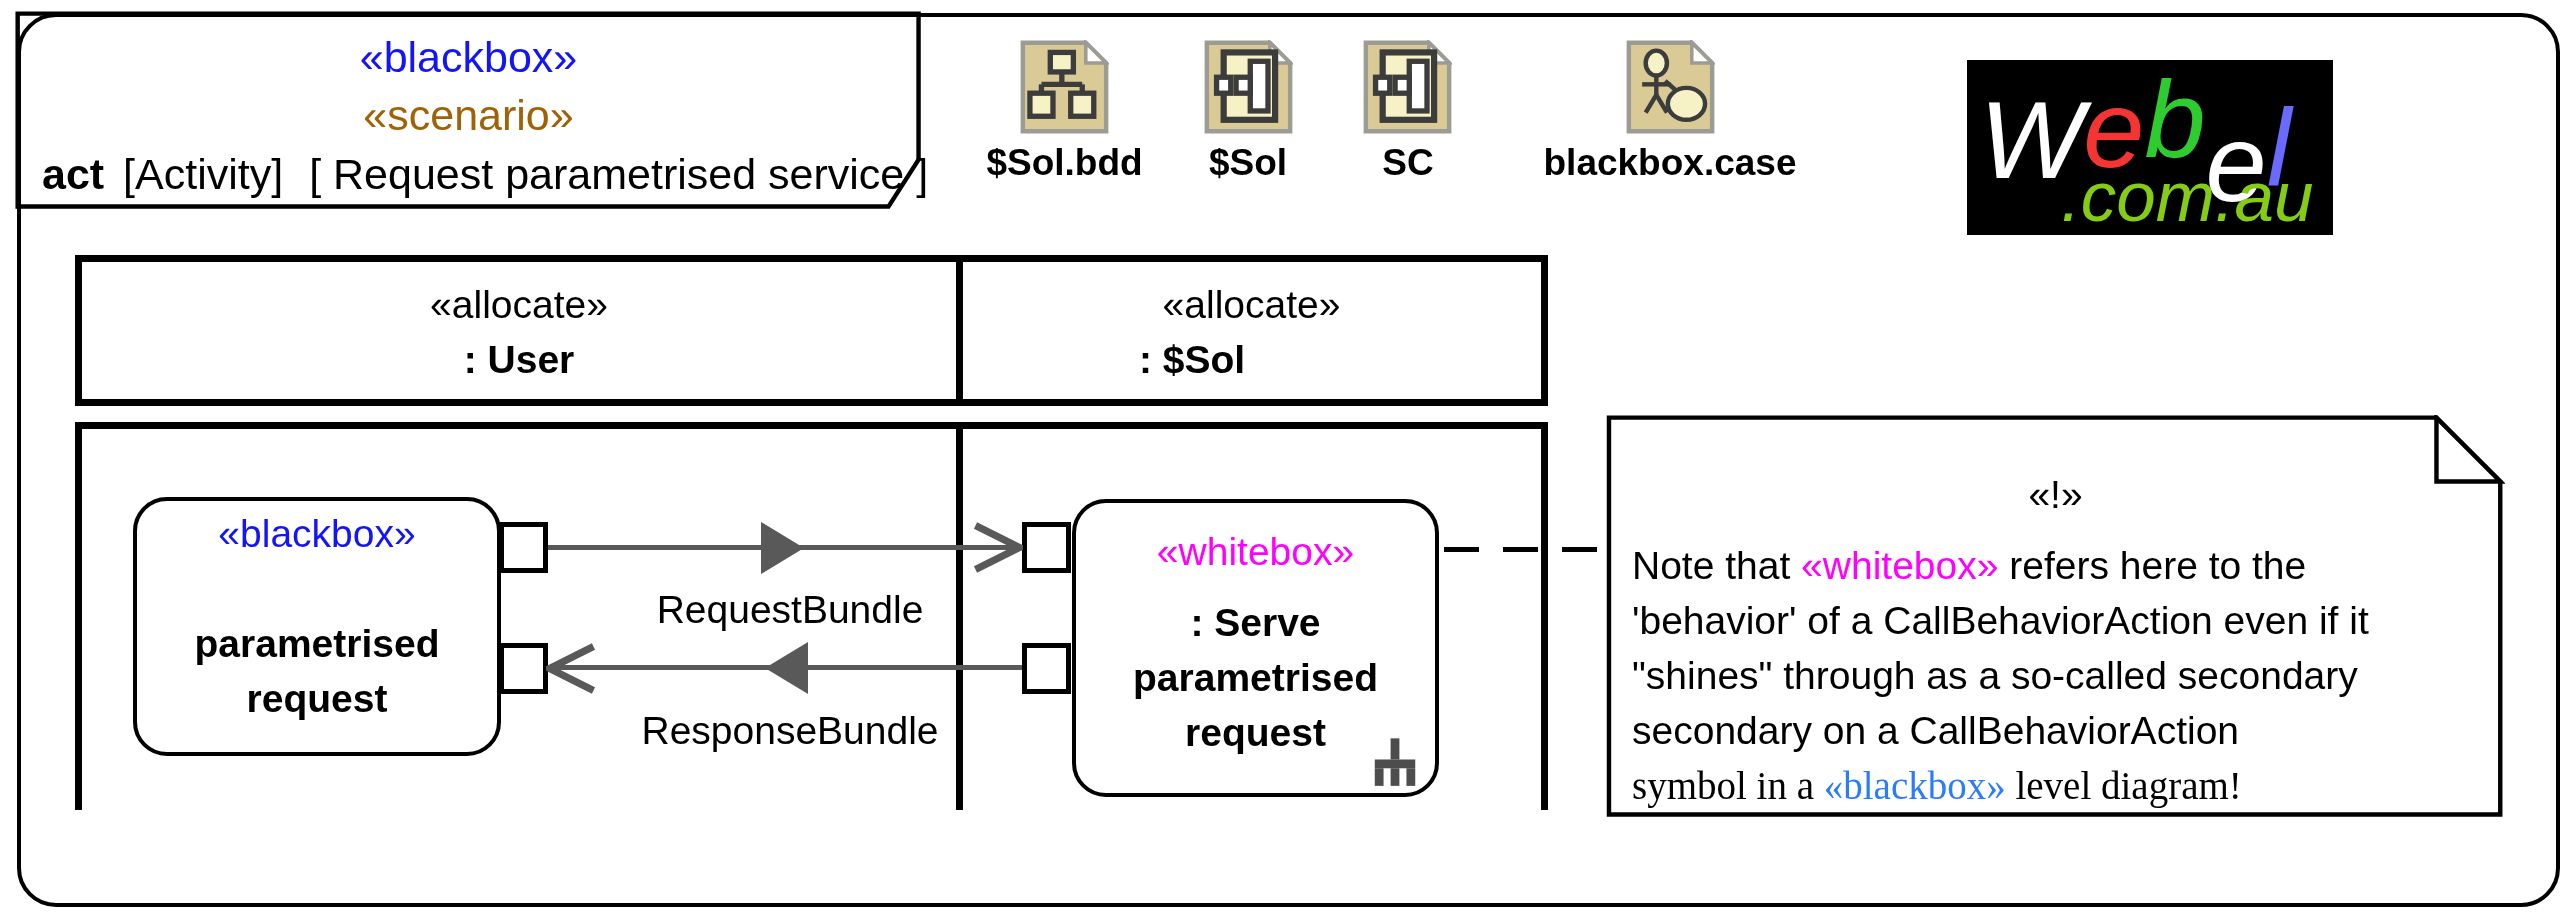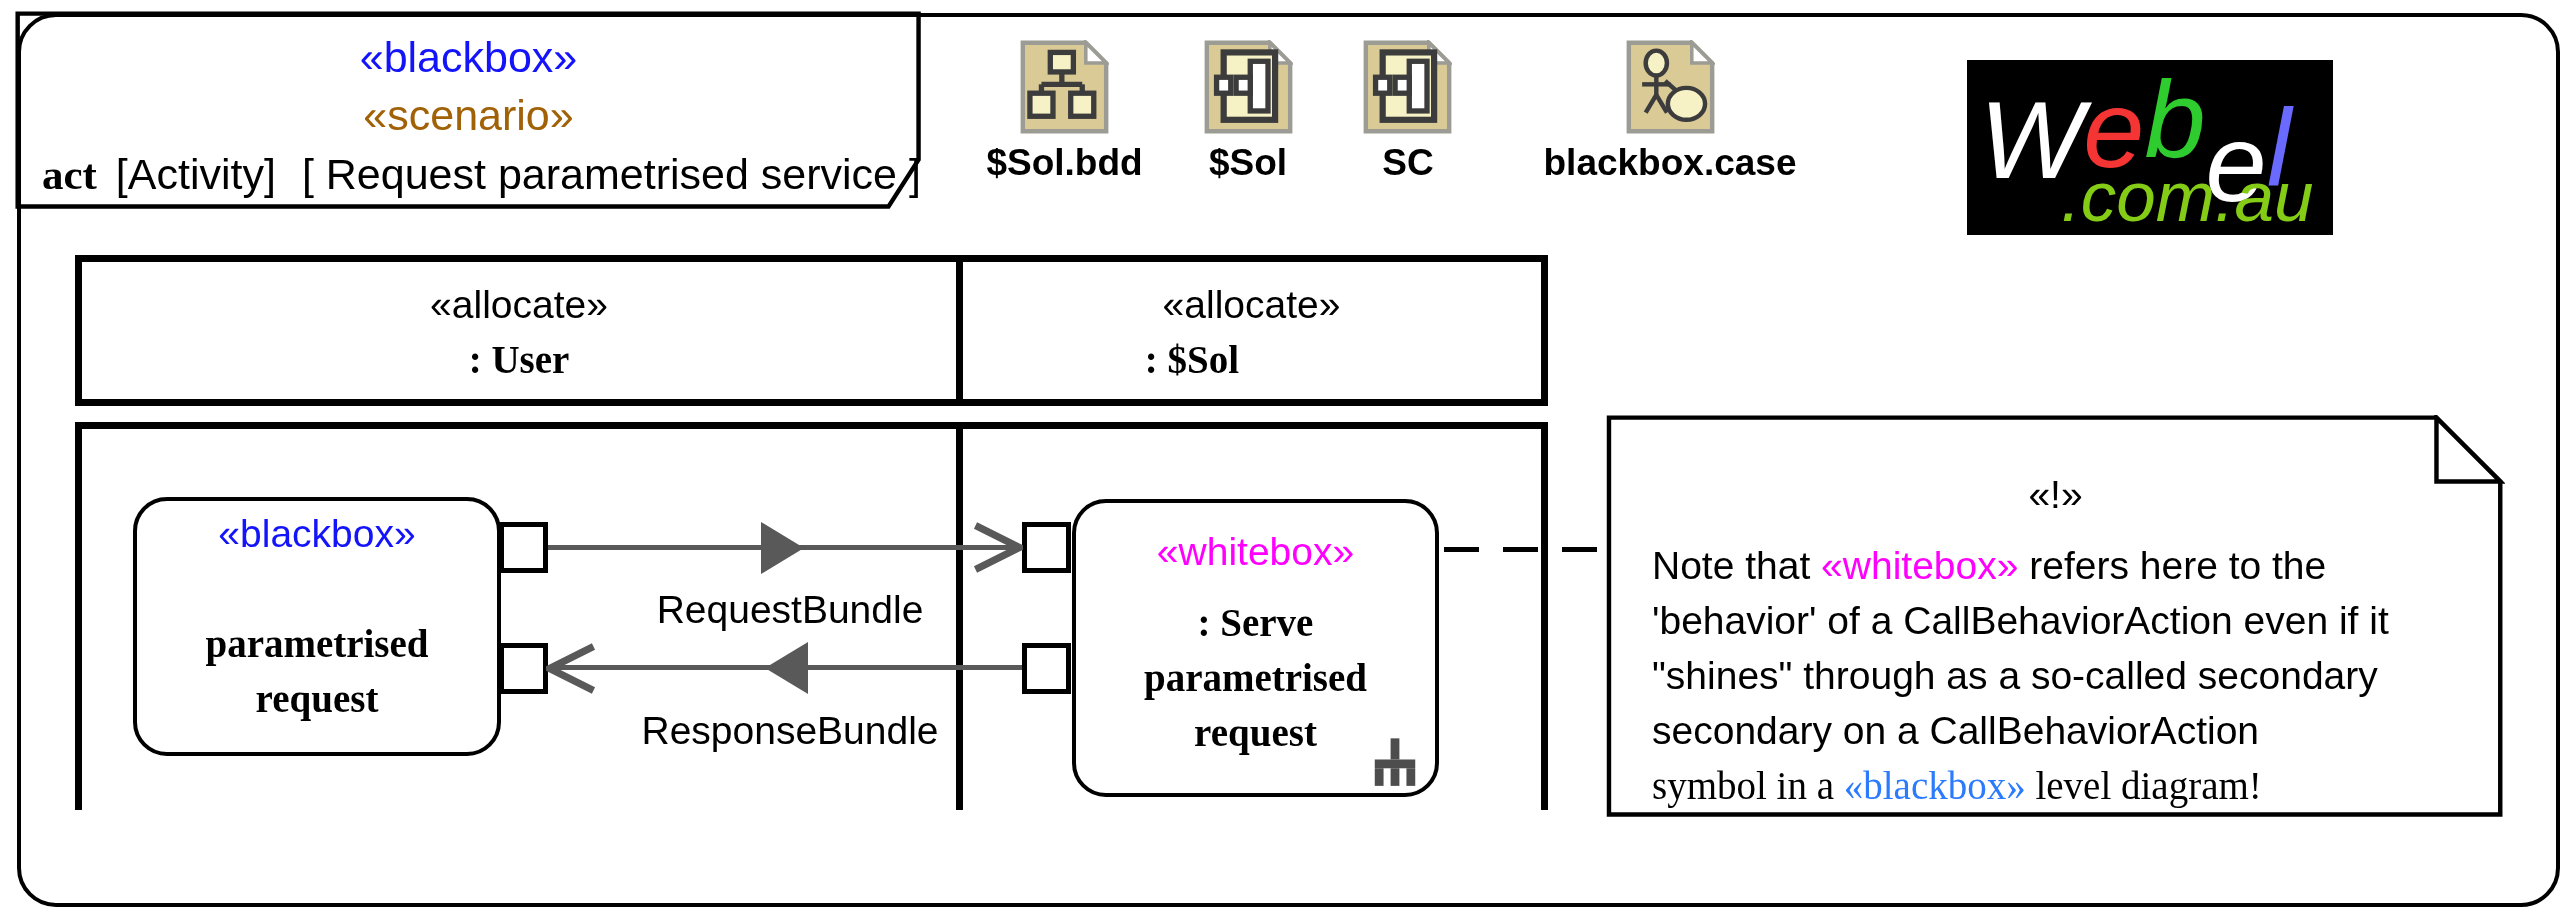--- a/index.html
+++ b/index.html
@@ -2,33 +2,33 @@
 <html style="font-size:14px"><head>
 <meta charset="utf-8">
 <style>
   html,body{margin:0;padding:0;background:#ffffff;}
   #canvas{position:relative;width:2576px;height:920px;background:#fff;overflow:hidden;
           font-family:"Liberation Sans", sans-serif;color:#000;}
   .abs{position:absolute;}
   .hline{position:absolute;background:#000;}
   .vline{position:absolute;background:#000;}
   .ctr{text-align:center;}
-  .b{font-weight:bold;font-family:Liberation Serif, serif;}
+  .b{font-weight:bold;}
   .t44{font-size:39px;line-height:1.2;}
   .t48{font-size:43px;line-height:1.2;}
   .node{position:absolute;background:#fff;border:4.4px solid #000;border-radius:34px;box-sizing:border-box;}
   .pin{position:absolute;width:39px;height:41px;background:#fff;border:5.3px solid #000;}
   .flowline{position:absolute;height:5.3px;background:#595959;}
   .tri-right{position:absolute;width:0;height:0;border-top:26px solid transparent;
              border-bottom:26px solid transparent;border-left:43px solid #595959;}
   .tri-left{position:absolute;width:0;height:0;border-top:26px solid transparent;
             border-bottom:26px solid transparent;border-right:43px solid #595959;}
   .dashline{position:absolute;height:5.3px;
             background:repeating-linear-gradient(90deg,#000 0 35px,transparent 35px 59px);}
-  .notetext{position:absolute;font-size:39px;line-height:55px;white-space:nowrap;margin-left:20px;}
+  .notetext{position:absolute;font-size:39px;line-height:55px;white-space:nowrap;}
   .logo{position:absolute;left:1967px;top:60px;width:366px;height:175px;background:#000;overflow:hidden;}
   .logo-word{position:absolute;left:12.4px;top:1.8px;display:flex;font-style:italic;font-size:110px;line-height:1;}
   .logo-word span{display:inline-block;}
   .lg0{transform:translateY(23px);}
   .lg1{transform:translateY(12.4px);}
   .lg2{transform:translateY(1.8px);}
   .lg3{transform:translateY(46px);}
   .lg4{transform:translateY(30px);}
   .logo-domain{position:absolute;right:19.5px;bottom:3.5px;font-style:italic;font-size:71px;line-height:1;}
   .filelabel{position:absolute;font-weight:bold;font-size:37px;text-align:center;}

